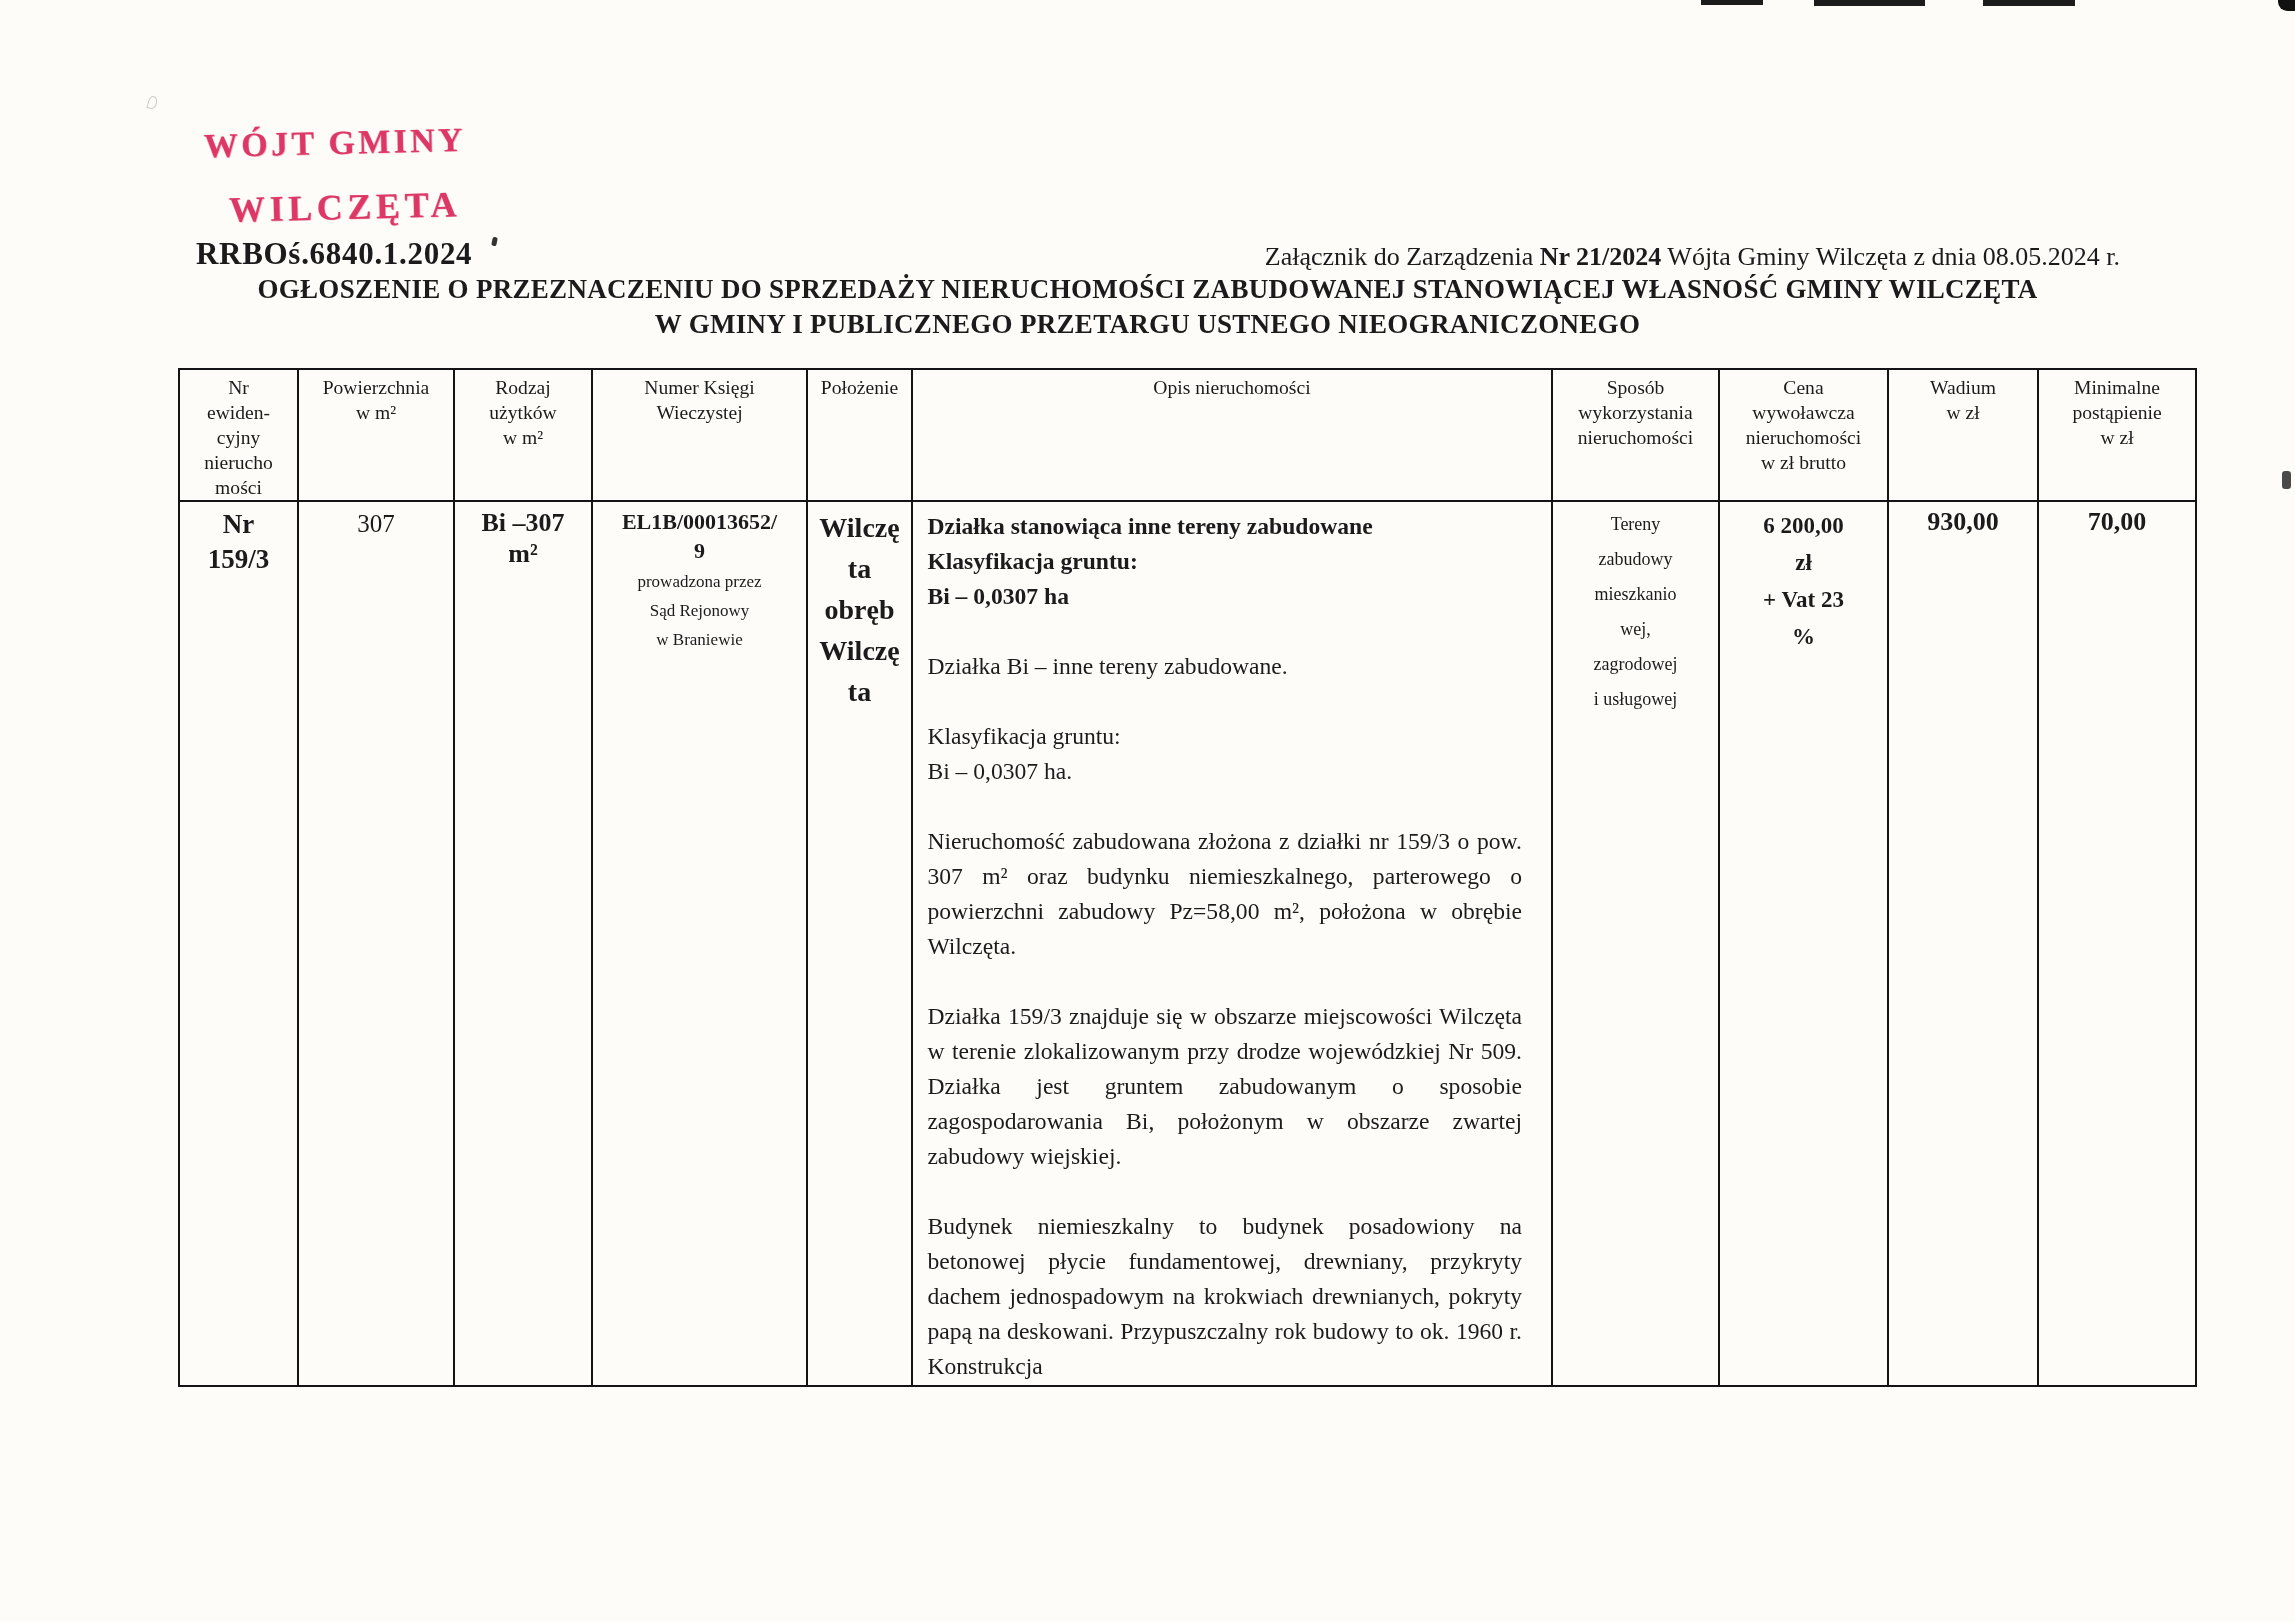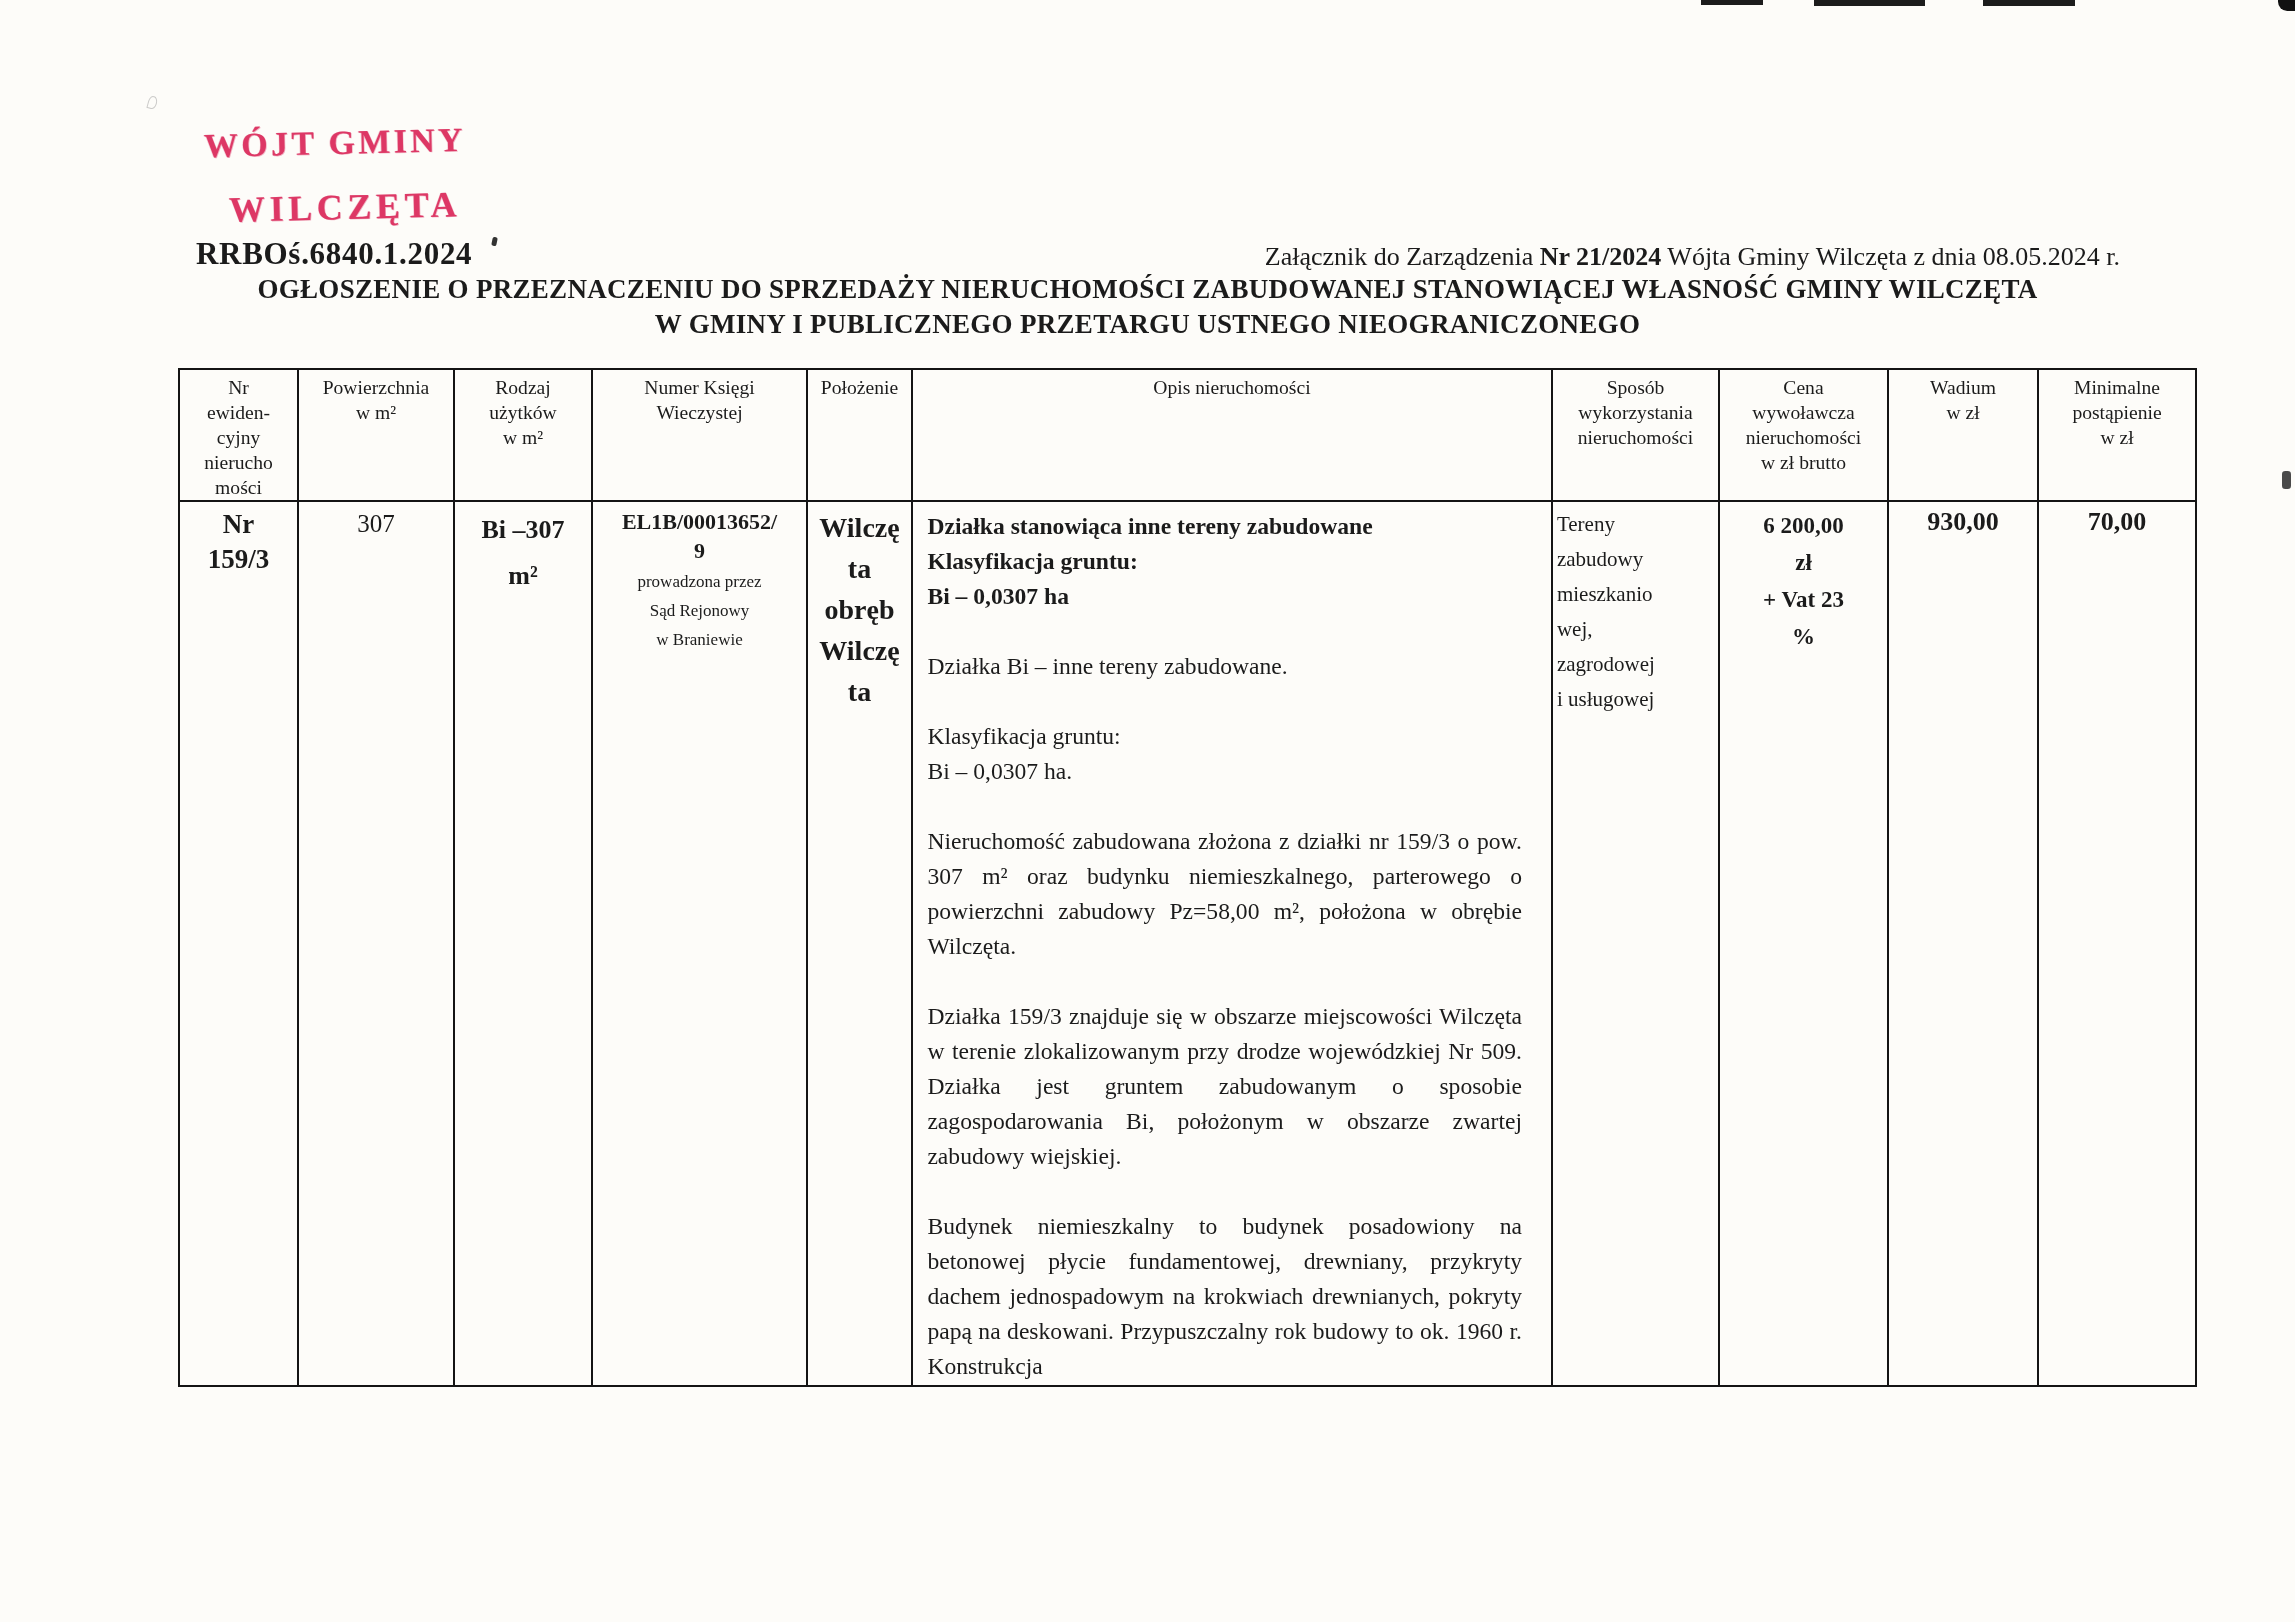--- a/index.html
+++ b/index.html
@@ -61,31 +61,31 @@
   }
   tr.hrow{height:124px;}
   tr.drow{height:885px;}
   .hcell{
     text-align:center;font-size:19.6px;line-height:25px;font-weight:400;
     white-space:pre-line;
   }
   .ml{white-space:pre-line;}
   .c-nr{text-align:center;font-weight:700;font-size:27px;line-height:35px;}
   .c-pow{text-align:center;font-size:25px;line-height:33px;}
-  .c-rodzaj{text-align:center;font-weight:700;font-size:26px;line-height:46px;}
+  .c-rodzaj{text-align:center;font-weight:700;font-size:26px;line-height:31px;}
   .c-kw{text-align:center;border-radius:15px;}
   .kw-number{font-weight:700;font-size:22px;line-height:29px;}
   .kw-note{font-size:17px;line-height:29px;margin-top:1.3px;}
   .c-poloz{text-align:center;font-weight:700;font-size:28px;line-height:41px;}
   .c-opis{padding:6.5px 13px 0 14.4px !important;}
   .opis-wrap{height:874px;overflow:hidden;font-size:23.6px;line-height:35px;}
   .opis-wrap p{margin:0 16px 35px 0;}
   .p-bold{font-weight:700;}
   .p-just{text-align:justify;text-align-last:left;}
-  .c-sposob{text-align:left;font-size:21px;line-height:35px;border-radius:10px;}
+  .c-sposob{text-align:center;font-size:18px;line-height:35px;border-radius:10px;}
   .c-cena{text-align:center;font-weight:700;font-size:23px;line-height:37px;}
   .c-wadium,.c-minimalne{text-align:center;font-weight:700;font-size:26px;}
 </style>
 </head>
 <body>
 
 <div class="page">
 
   <div class="scan-strip strip-a"></div>
   <div class="scan-strip strip-b"></div>

